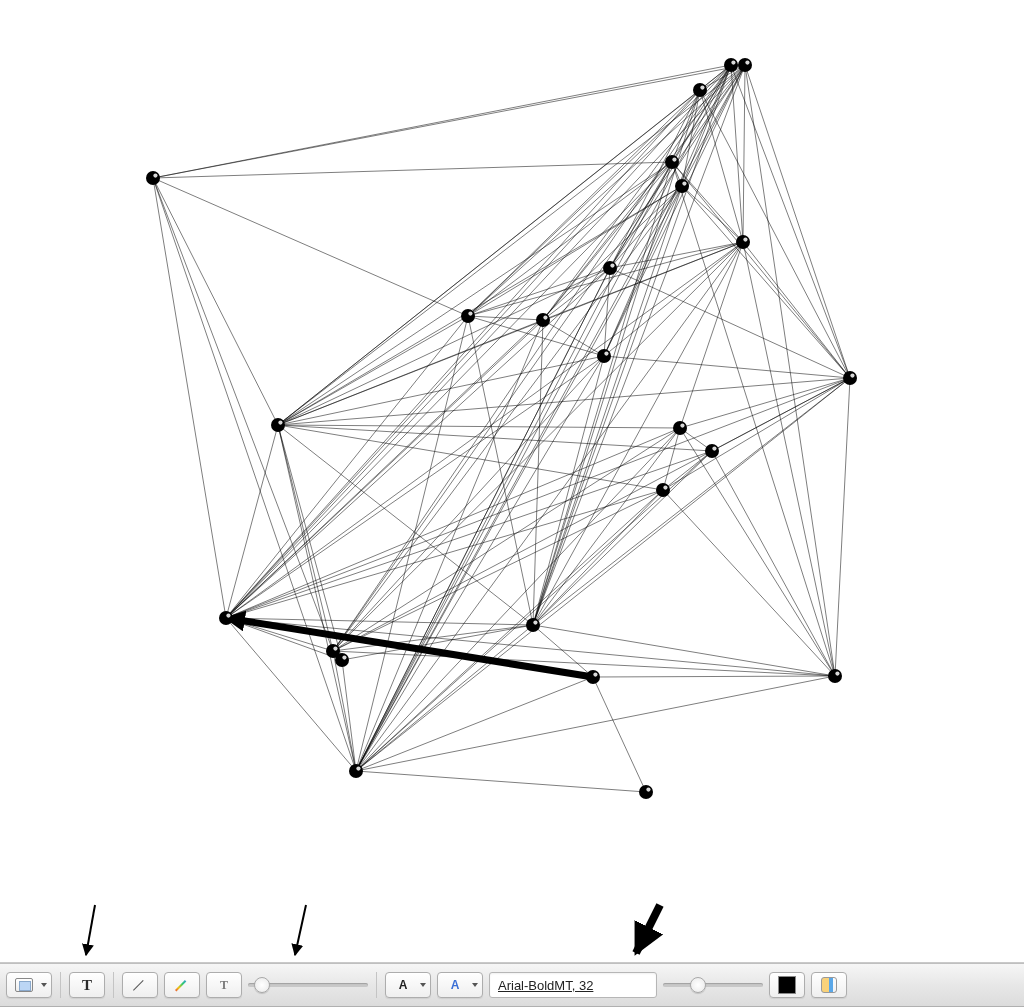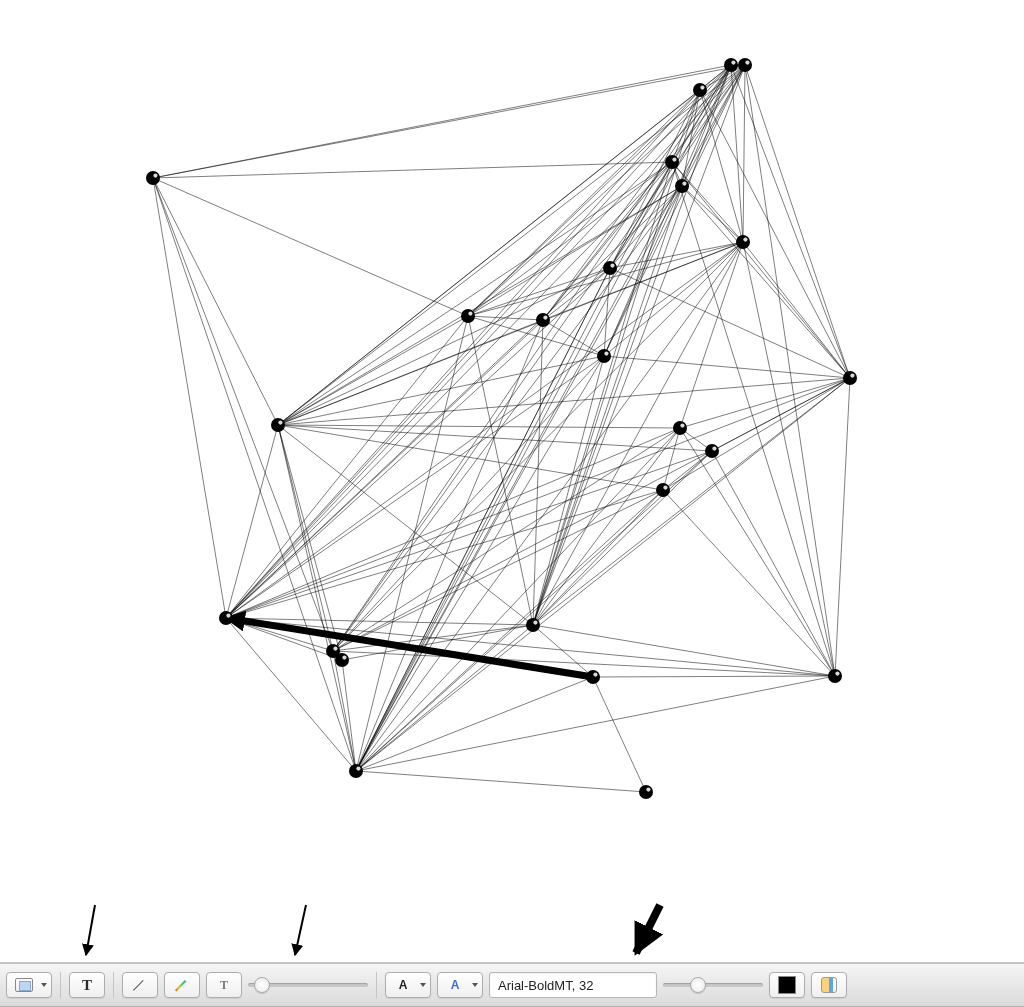--- a/index.html
+++ b/index.html
@@ -132,20 +132,21 @@
     min-width: 150px;
     padding: 0 8px;
     background: #ffffff;
     border: 1px solid #b6b6b6;
     border-radius: 3px;
     display: flex;
     align-items: center;
     font-size: 13px;
     color: #222;
     box-shadow: inset 0 1px 2px rgba(0,0,0,0.06);
+    text-decoration: underline;
   }
   .swatch {
     width: 16px; height: 16px;
     border: 1px solid #888;
     background: #000;
   }
   .color-mode-icon {
     width: 14px; height: 14px;
     border-radius: 3px;
     background:

